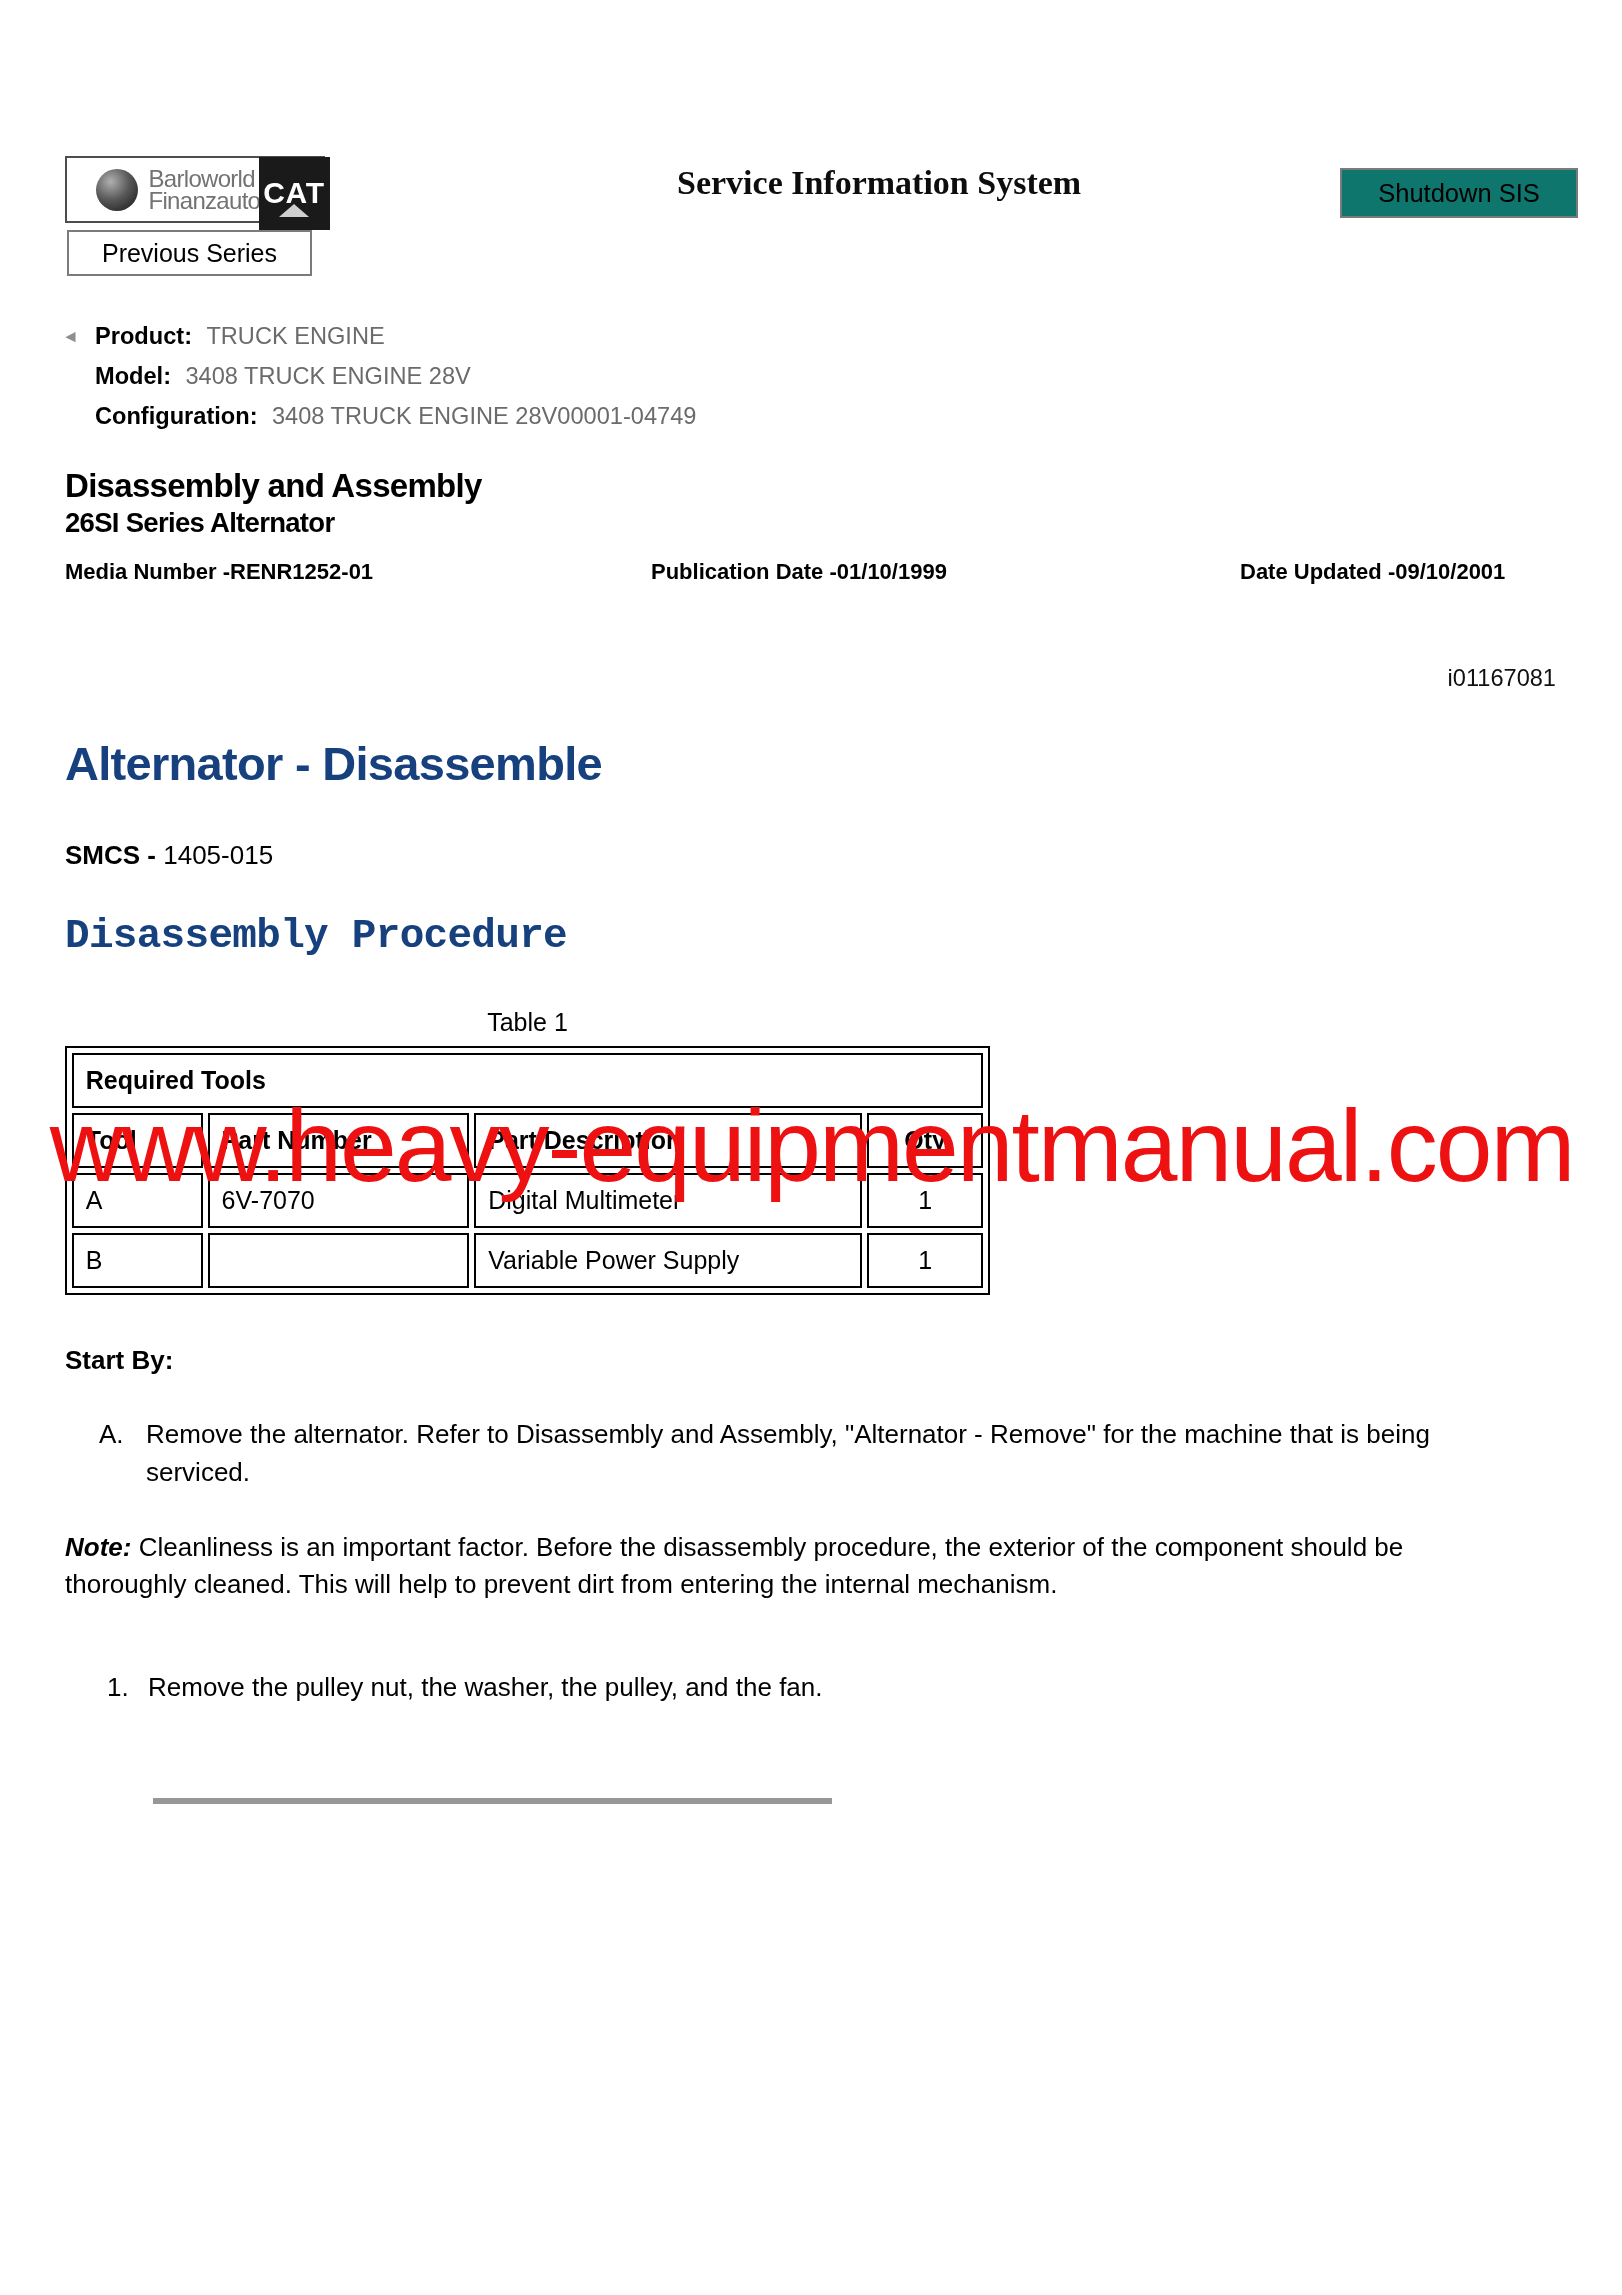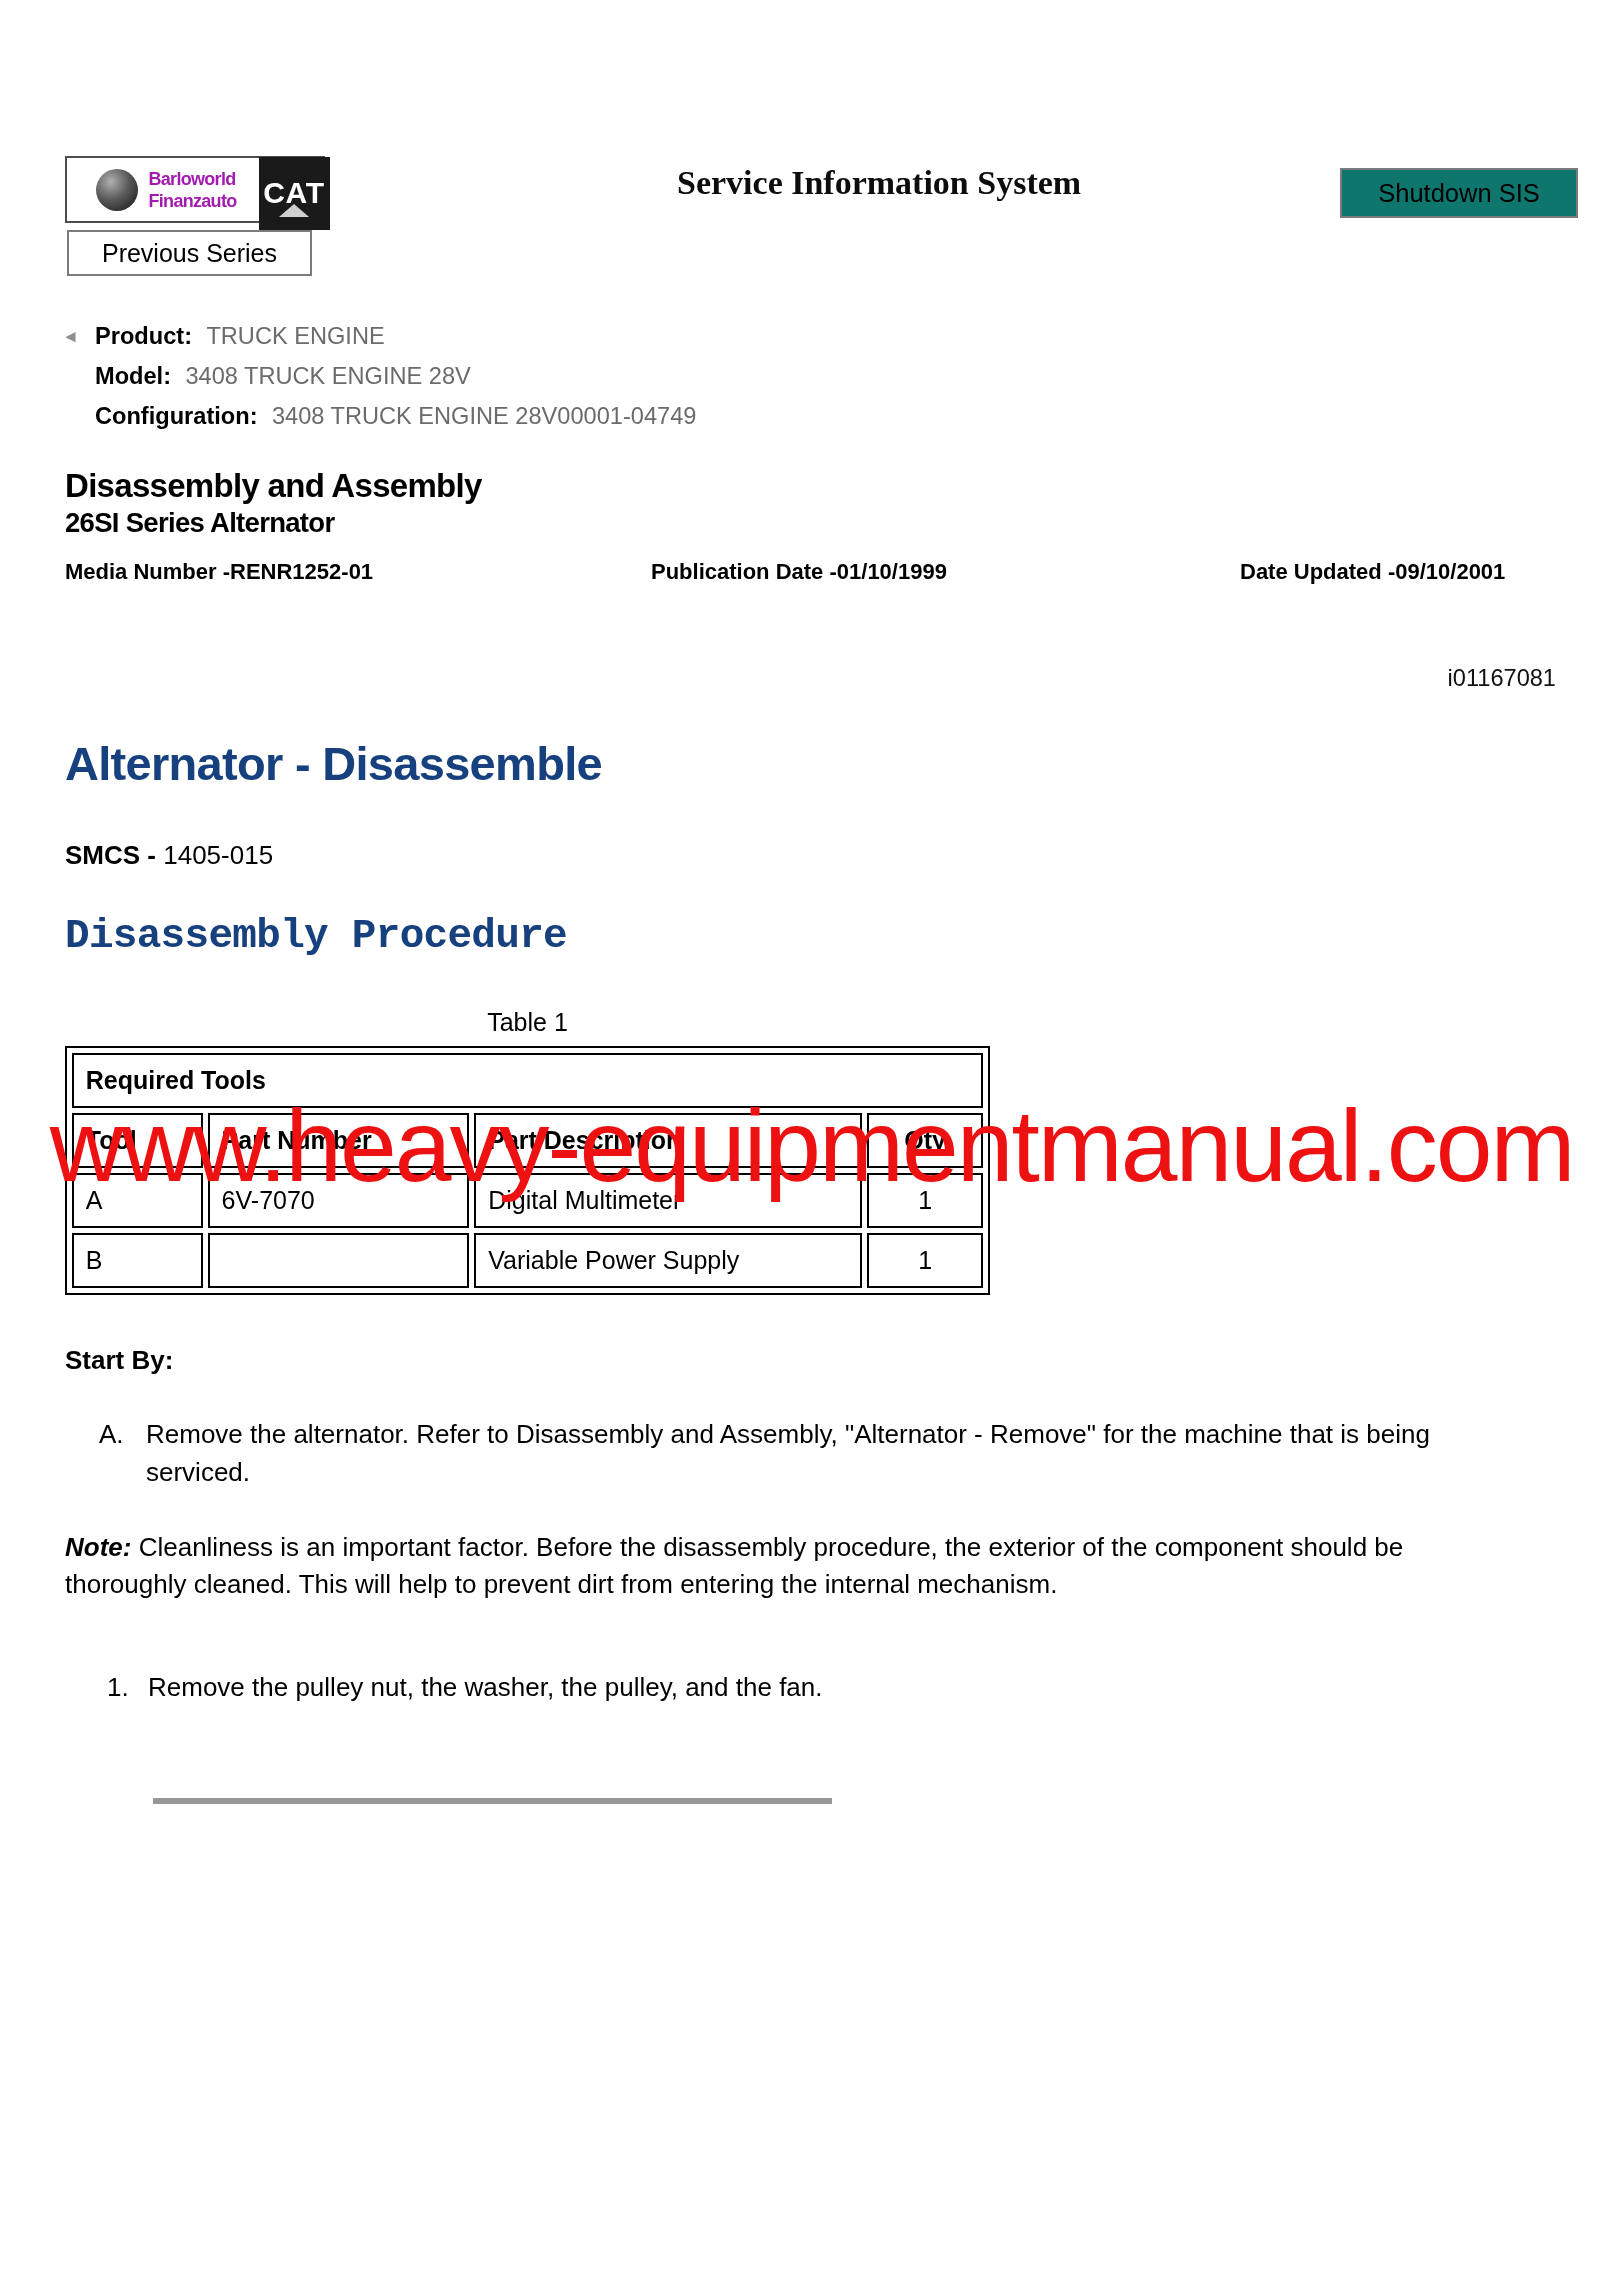--- a/index.html
+++ b/index.html
@@ -12,21 +12,21 @@
   
   .logo-box {
     position:absolute; left:65px; top:156px; width:260px; height:67px;
     border:2px solid #4d4d4d; background:#fff; display:flex; align-items:center;
   }
   .globe {
     width:42px; height:42px; border-radius:50%; margin-left:29px;
     background:radial-gradient(circle at 35% 30%, #b0b0b0, #5a5a5a 45%, #262626 85%);
     flex:none;
   }
-  .brand { margin-left:10.5px; font-weight:bold; font-size:18px; line-height:22px; color:#a21caf; letter-spacing:-0.7px; }
+  .brand { margin-left:10.5px; font-weight:normal; font-size:24px; line-height:22px; color:#737373; letter-spacing:-0.7px; }
   .cat-box {
     position:absolute; right:-6.5px; top:-1.3px; width:71px; height:73px;
     background:#1a1a1a; display:flex; align-items:center; justify-content:center;
   }
   .cat-text { color:#fff; font-weight:900; font-size:30px; letter-spacing:0.7px; position:relative; z-index:2; }
   .cat-triangle {
     position:absolute; bottom:13px; left:50%; transform:translateX(-50%);
     width:0; height:0; border-left:15.7px solid transparent; border-right:15.7px solid transparent;
     border-bottom:13px solid #cfcfcf; z-index:1;
   }

